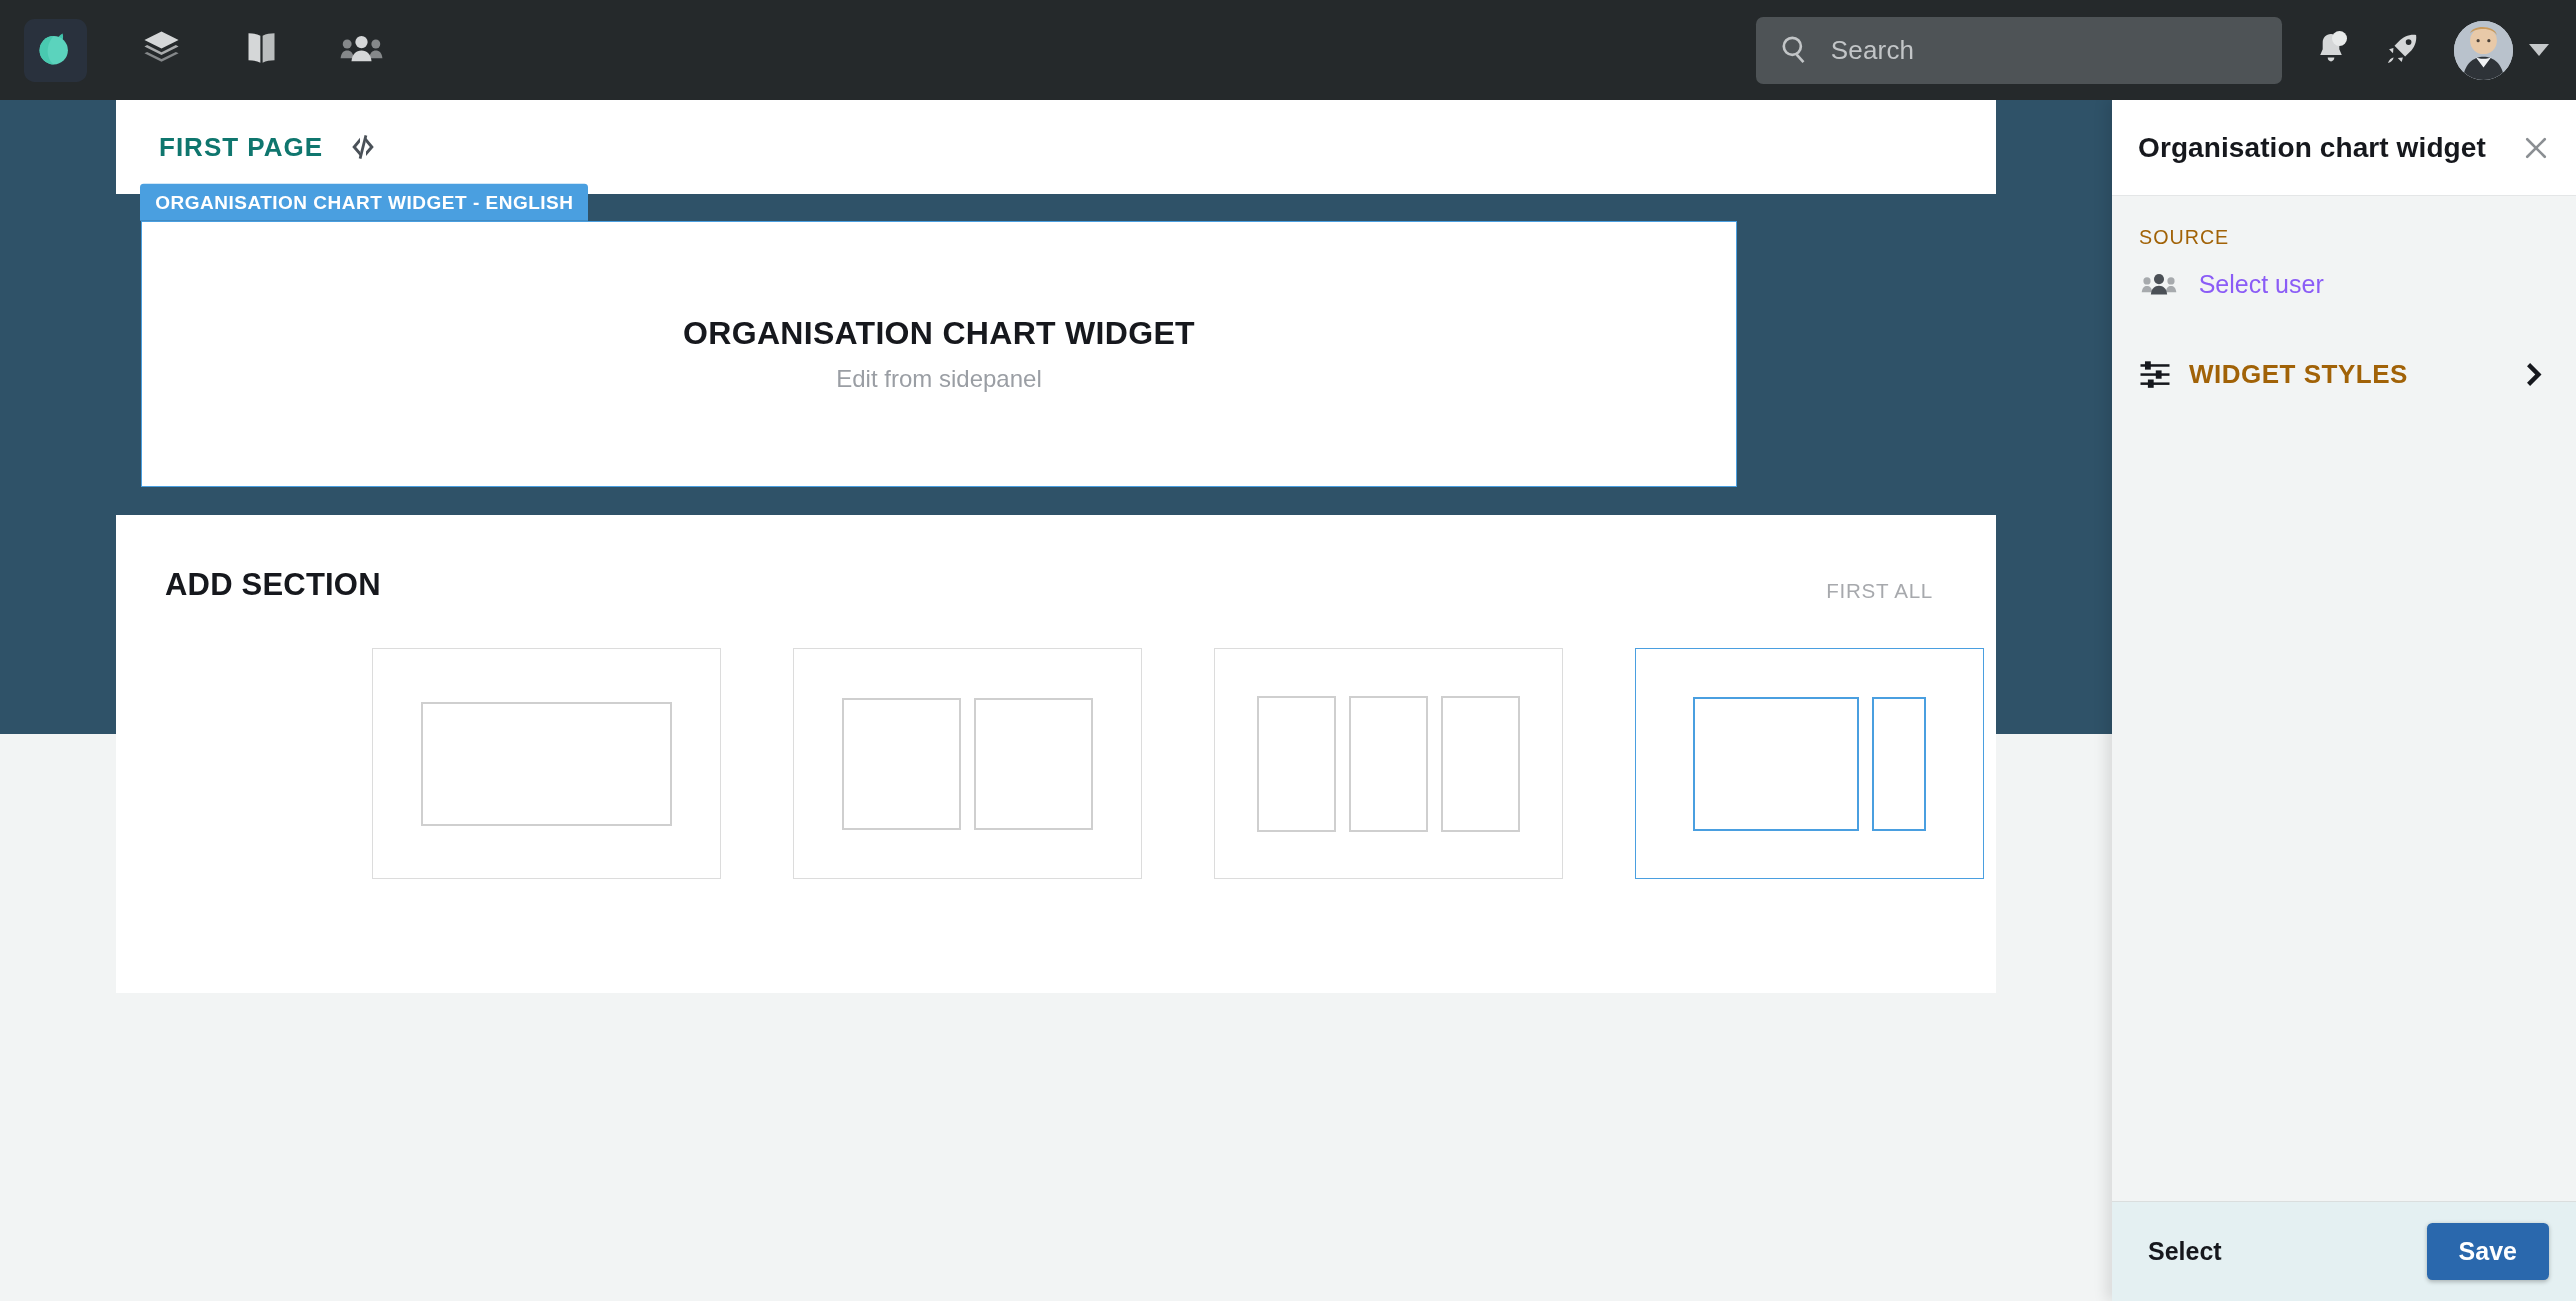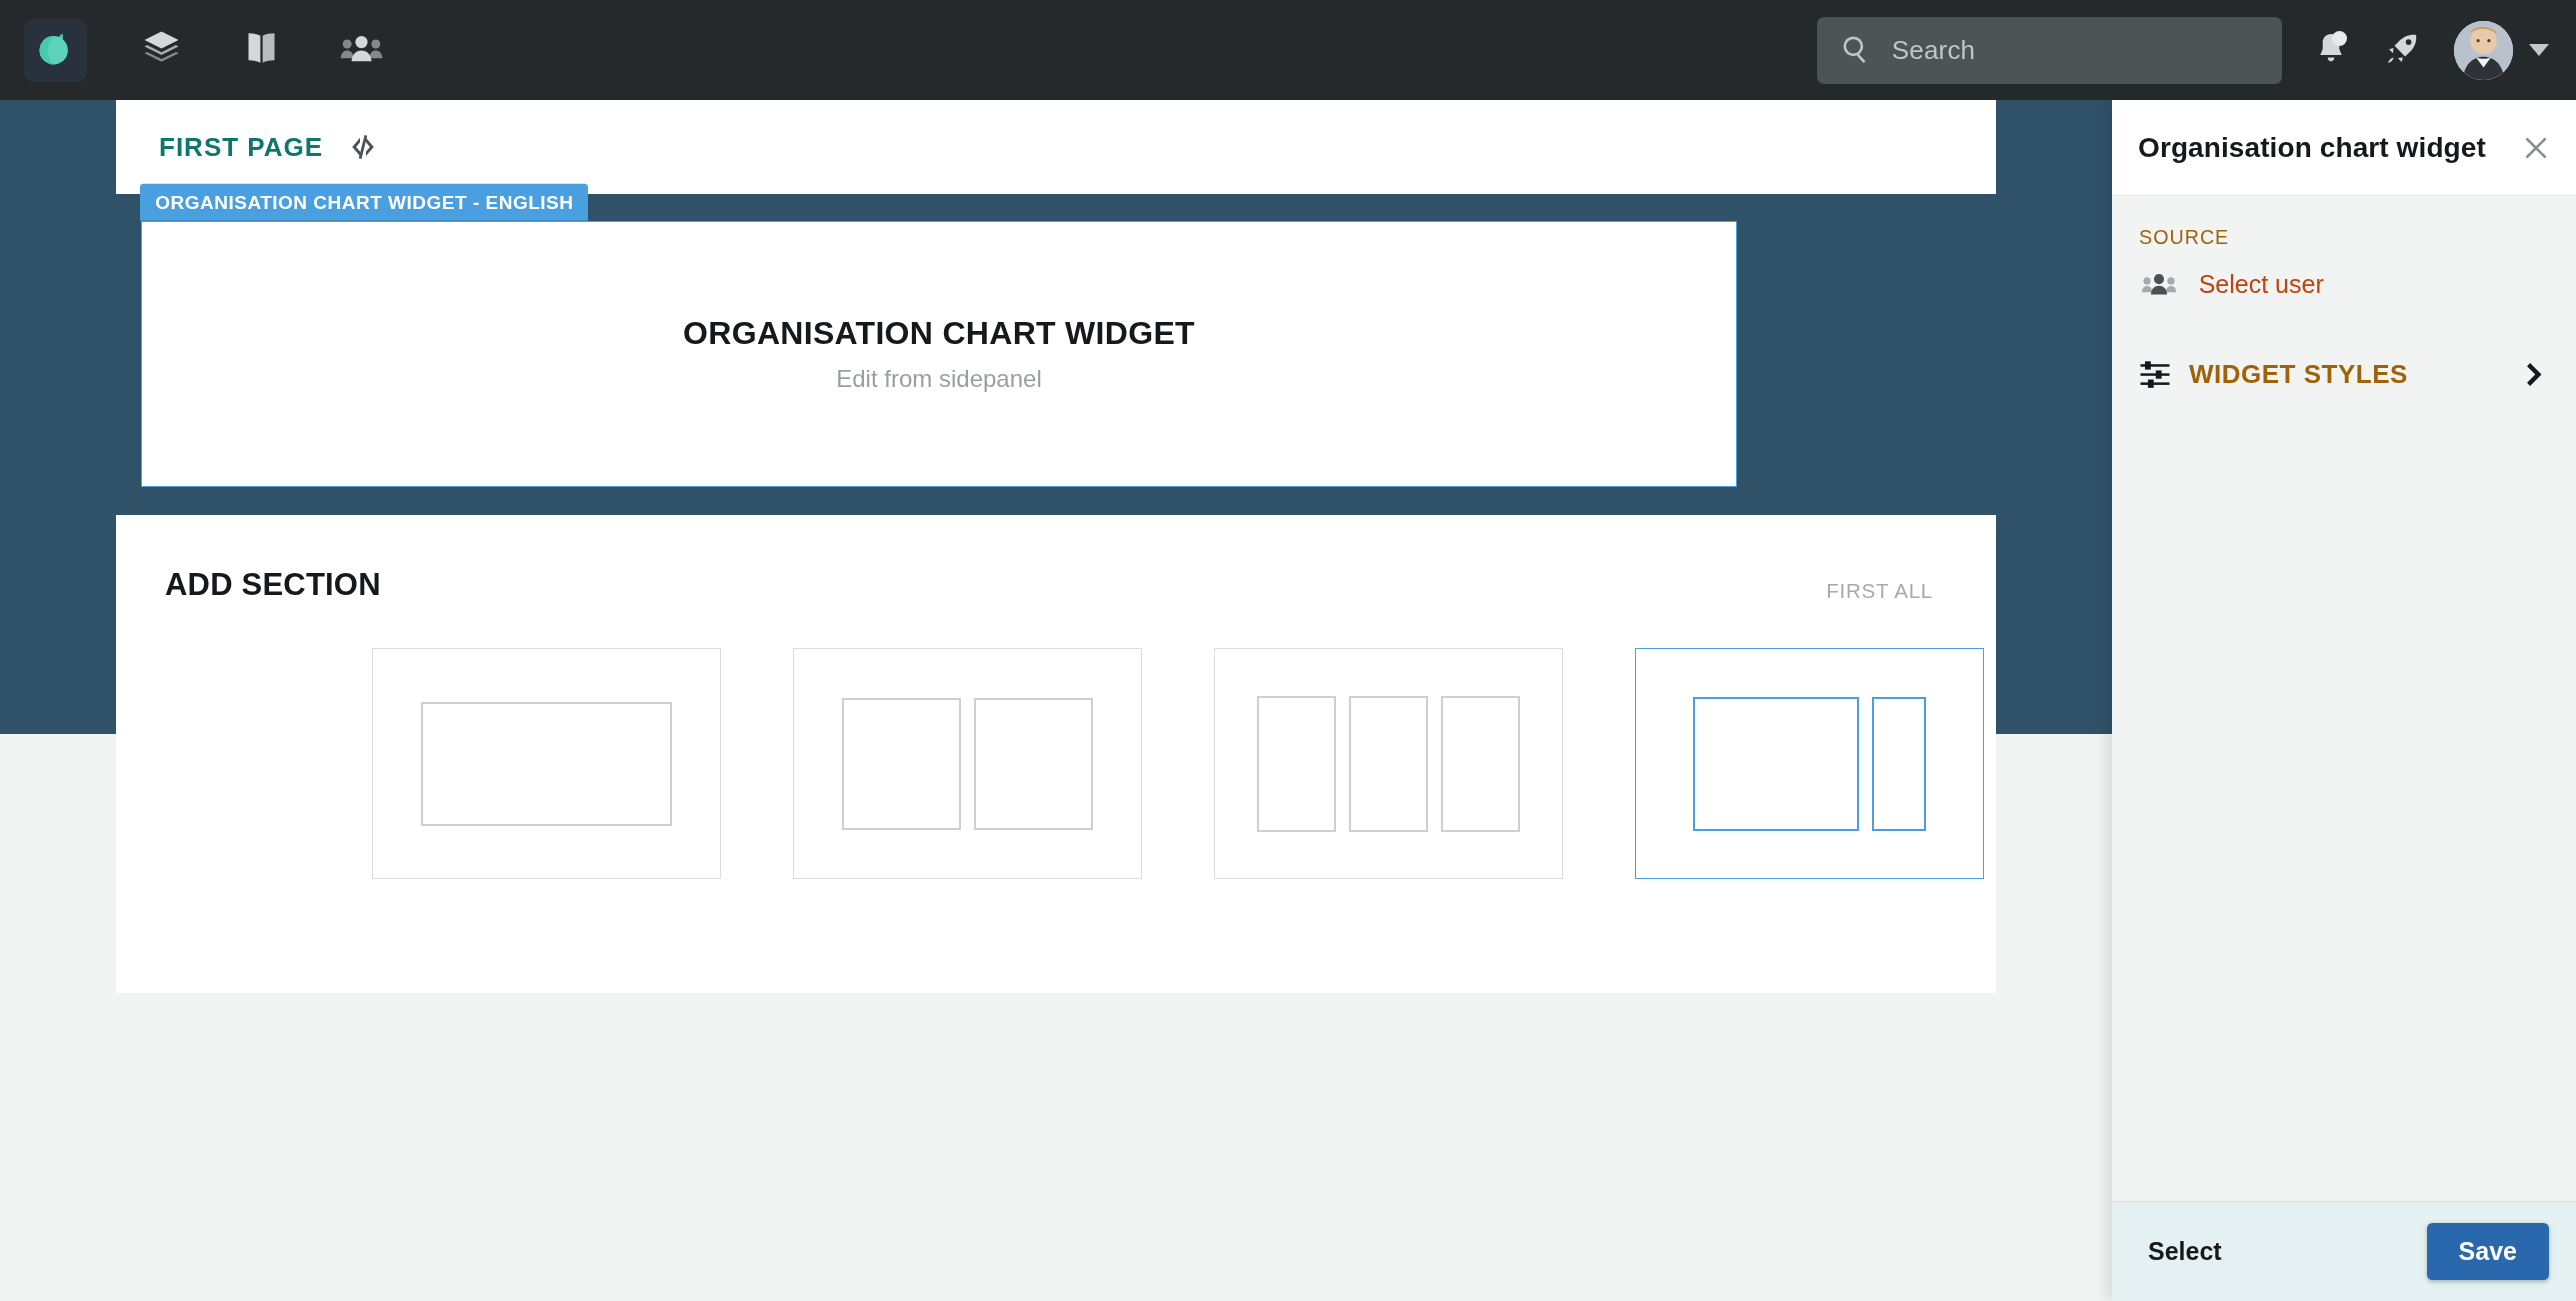--- a/index.html
+++ b/index.html
@@ -34,21 +34,21 @@
   .nav-icon svg { fill: #d5d7d8; }
   .nav-icon-1 { margin-left: 39px; }
   .nav-icon-2 { margin-left: 30px; }
   .nav-icon-3 { margin-left: 30px; }
 
   .nav-right {
     margin-left: auto; display: flex; align-items: center;
     padding-right: 27px;
   }
   .search-box {
-    width: 465px; height: 67px;
+    width: 526px; height: 67px;
     background: #4e5356;
     border-radius: 7.2px;
     display: flex; align-items: center;
     padding: 0 23px;
   }
   .search-box svg { fill: #c2c5c7; flex: none; }
   .search-text {
     margin-left: 19.7px;
     color: #c2c5c7;
     font-size: 26px;
@@ -213,21 +213,21 @@
     letter-spacing: 1px;
     padding: 20.6px 0 0 27px;
   }
   .sp-source-row {
     display: flex; align-items: center;
     padding: 21.5px 0 0 29px;
   }
   .sp-source-row .ic { width: 38px; display:flex; align-items:center; }
   .sp-source-row .ic svg { fill: #4b5056; }
   .sp-source-text {
-    margin-left: 19.7px; font-size: 25px; color: #c2410c;
+    margin-left: 19.7px; font-size: 25px; color: #8b5cf6;
   }
 
   .sp-menu-row {
     display: flex; align-items: center;
     height: 73px;
     padding: 0 29px 0 27px;
     cursor: pointer;
   }
   .sp-menu-row.first { margin-top: 39px; }
   .sp-menu-row .ic { width: 41px; display:flex; align-items:center; }

